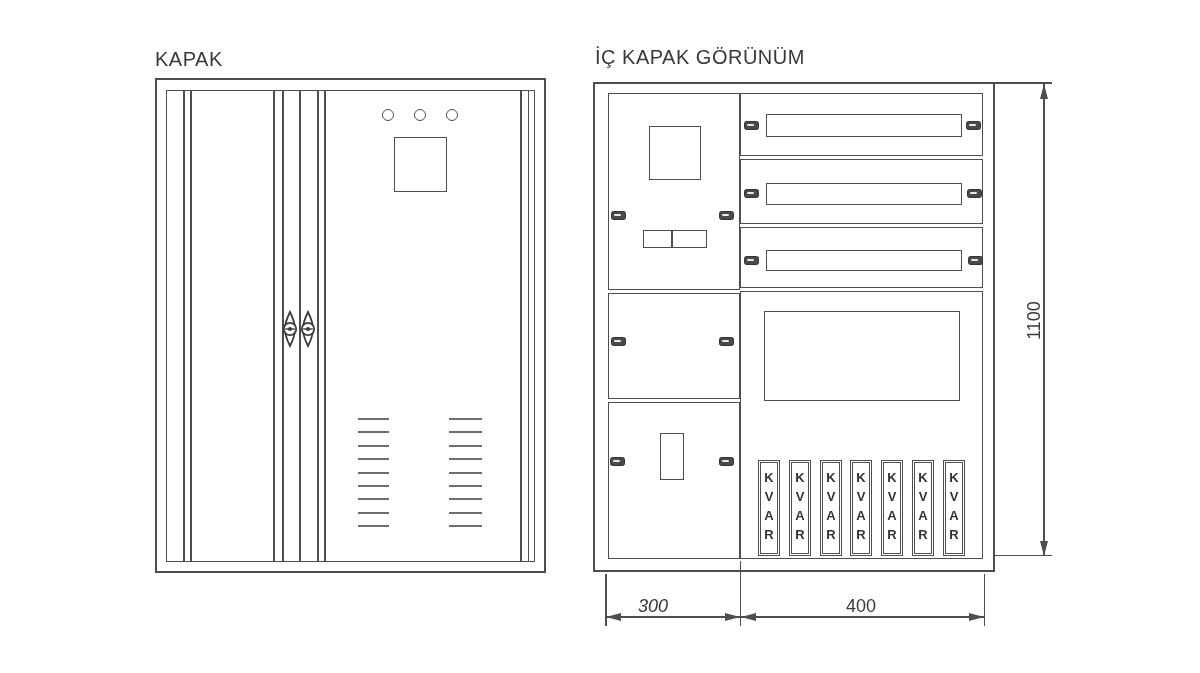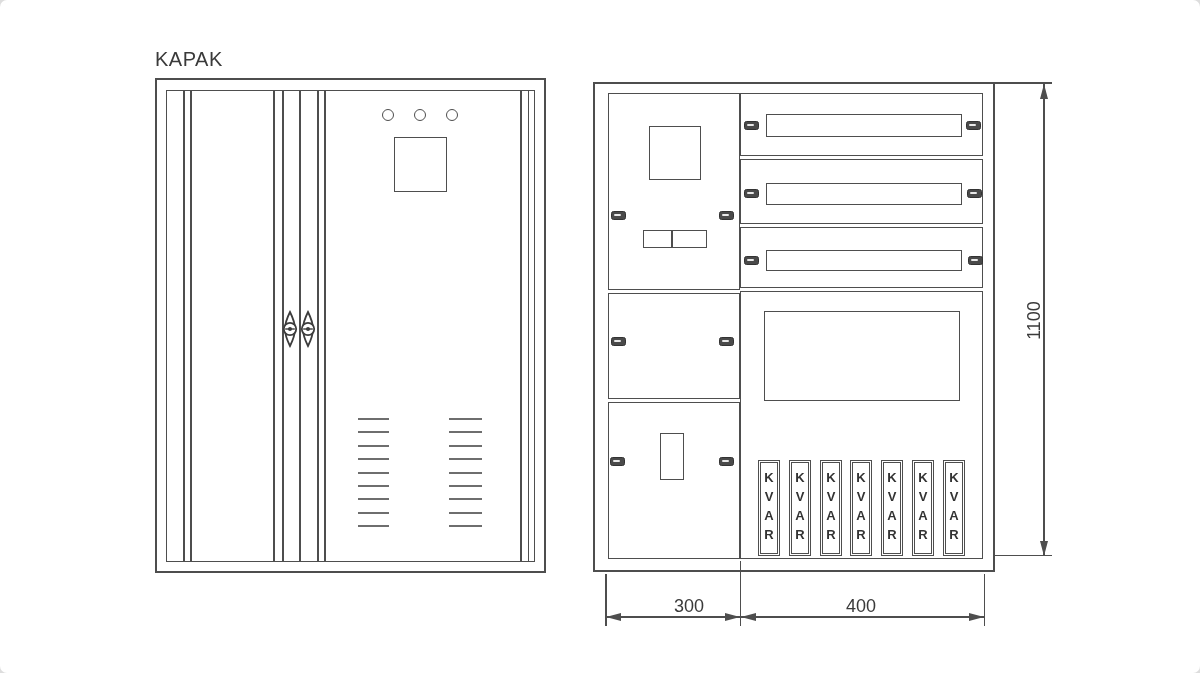--- a/index.html
+++ b/index.html
@@ -6,21 +6,21 @@
     --background:#ffffff;
     --line:#4e4e4e;
     --line-light:#6e6e6e;
     --text:#3a3a3a;
     --latch-fill:#4a4a4a;
   }
   html,body{margin:0;padding:0;}
   body{background:#dddddd;font-family:"Liberation Sans", sans-serif;}
   #canvas{
     position:relative;width:1200px;height:673px;background:var(--background);
-    overflow:hidden;margin:0 auto;color:var(--text);border-radius:7px;
+    overflow:hidden;margin:0 auto;color:var(--text);
   }
   .title{
     position:absolute;font-size:20px;font-weight:500;color:var(--text);
     letter-spacing:0.5px;white-space:nowrap;
   }
   .rect{position:absolute;border:1.5px solid var(--line);box-sizing:border-box;background:transparent;}
   .rect-thick{position:absolute;border:2px solid var(--line);box-sizing:border-box;background:transparent;}
   .vline{position:absolute;width:1.5px;background:var(--line);}
   .hline{position:absolute;height:1.5px;background:var(--line);}
   .hole{position:absolute;width:12px;height:12px;border:1.8px solid var(--line);border-radius:50%;box-sizing:border-box;}
@@ -95,20 +95,21 @@
     <line x1="3.2" y1="19" x2="12.8" y2="19" stroke="#3c3c3c" stroke-width="1.4"></line>
     <circle cx="8" cy="19" r="2" fill="#3c3c3c"></circle>
   </svg>
   <svg style="position:absolute;left:300px;top:310px;" width="16" height="38" viewBox="0 0 16 38">
     <path d="M8 2 C11 8 13 12.5 13 19 C13 25.5 11 30 8 36 C5 30 3 25.5 3 19 C3 12.5 5 8 8 2 Z" fill="#ffffff" stroke="#3c3c3c" stroke-width="1.8"></path>
     <circle cx="8" cy="19" r="6.2" fill="#ffffff" stroke="#3c3c3c" stroke-width="1.8"></circle>
     <line x1="3.2" y1="19" x2="12.8" y2="19" stroke="#3c3c3c" stroke-width="1.4"></line>
     <circle cx="8" cy="19" r="2" fill="#3c3c3c"></circle>
   </svg>
 
+  <div class="title" style="left:595px;top:46px;">İÇ KAPAK GÖRÜNÜM</div>
 
   <div class="rect-thick" style="left:593px;top:82px;width:402px;height:490px;"></div>
 
   <div class="rect" style="left:608px;top:93px;width:132px;height:197px;"></div>
   <div class="rect" style="left:608px;top:293px;width:132px;height:106px;"></div>
   <div class="rect" style="left:608px;top:402px;width:132px;height:157px;"></div>
 
   <div class="rect" style="left:649px;top:126px;width:52px;height:54px;"></div>
   <div class="rect" style="left:643px;top:230px;width:64px;height:18px;"></div>
   <div class="vline" style="left:671px;top:230px;height:18px;"></div>
@@ -183,16 +184,16 @@
   <div class="dim-text" style="left:1004px;top:310px;width:60px;transform:rotate(-90deg);">1100</div>
 
   <div class="vline" style="left:605px;top:574px;height:52px;"></div>
   <div class="vline" style="left:739.5px;top:561px;height:65px;"></div>
   <div class="vline" style="left:983.5px;top:574px;height:52px;"></div>
   <div class="hline" style="left:606px;top:616px;width:378px;"></div>
   <div class="arr arr-left" style="left:606px;top:612.75px;"></div>
   <div class="arr arr-right" style="left:725px;top:612.75px;"></div>
   <div class="arr arr-left" style="left:741px;top:612.75px;"></div>
   <div class="arr arr-right" style="left:969px;top:612.75px;"></div>
-  <div class="dim-text" style="left:656px;top:596px;width:66px;">300</div>
+  <div class="dim-text" style="left:620px;top:596px;width:66px;font-style:italic;">300</div>
   <div class="dim-text" style="left:828px;top:596px;width:66px;">400</div>
 
 </div>
 
 </body></html>

